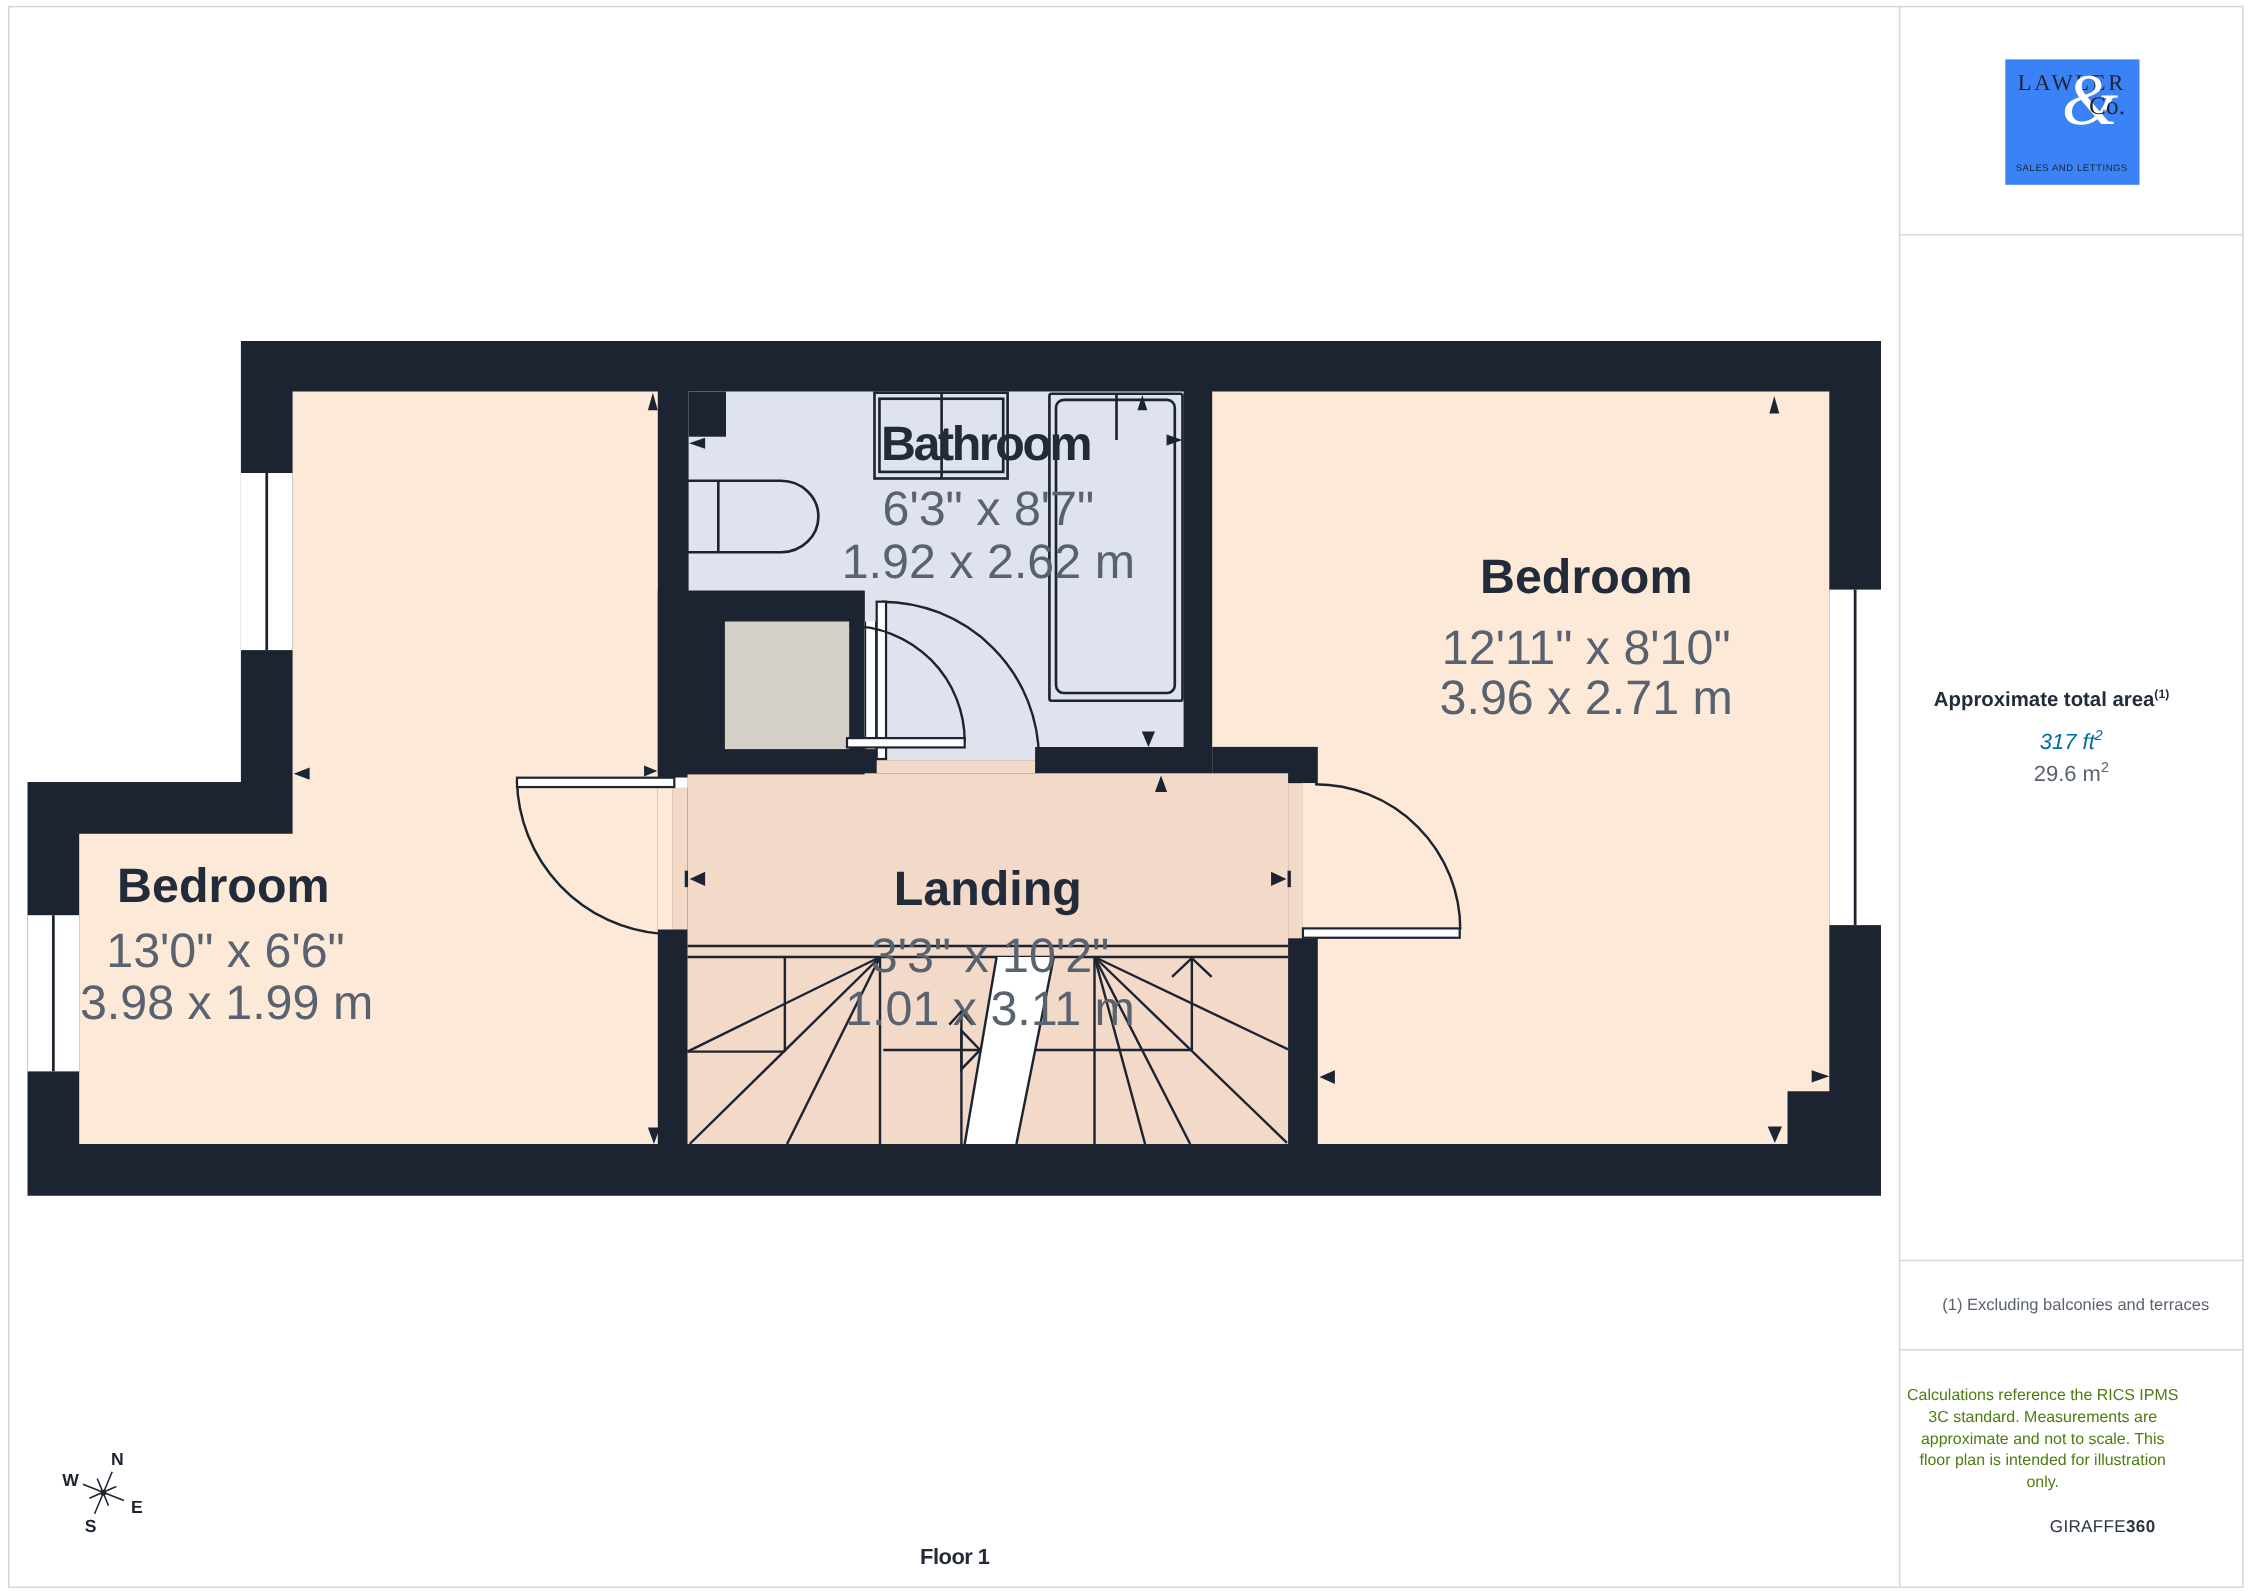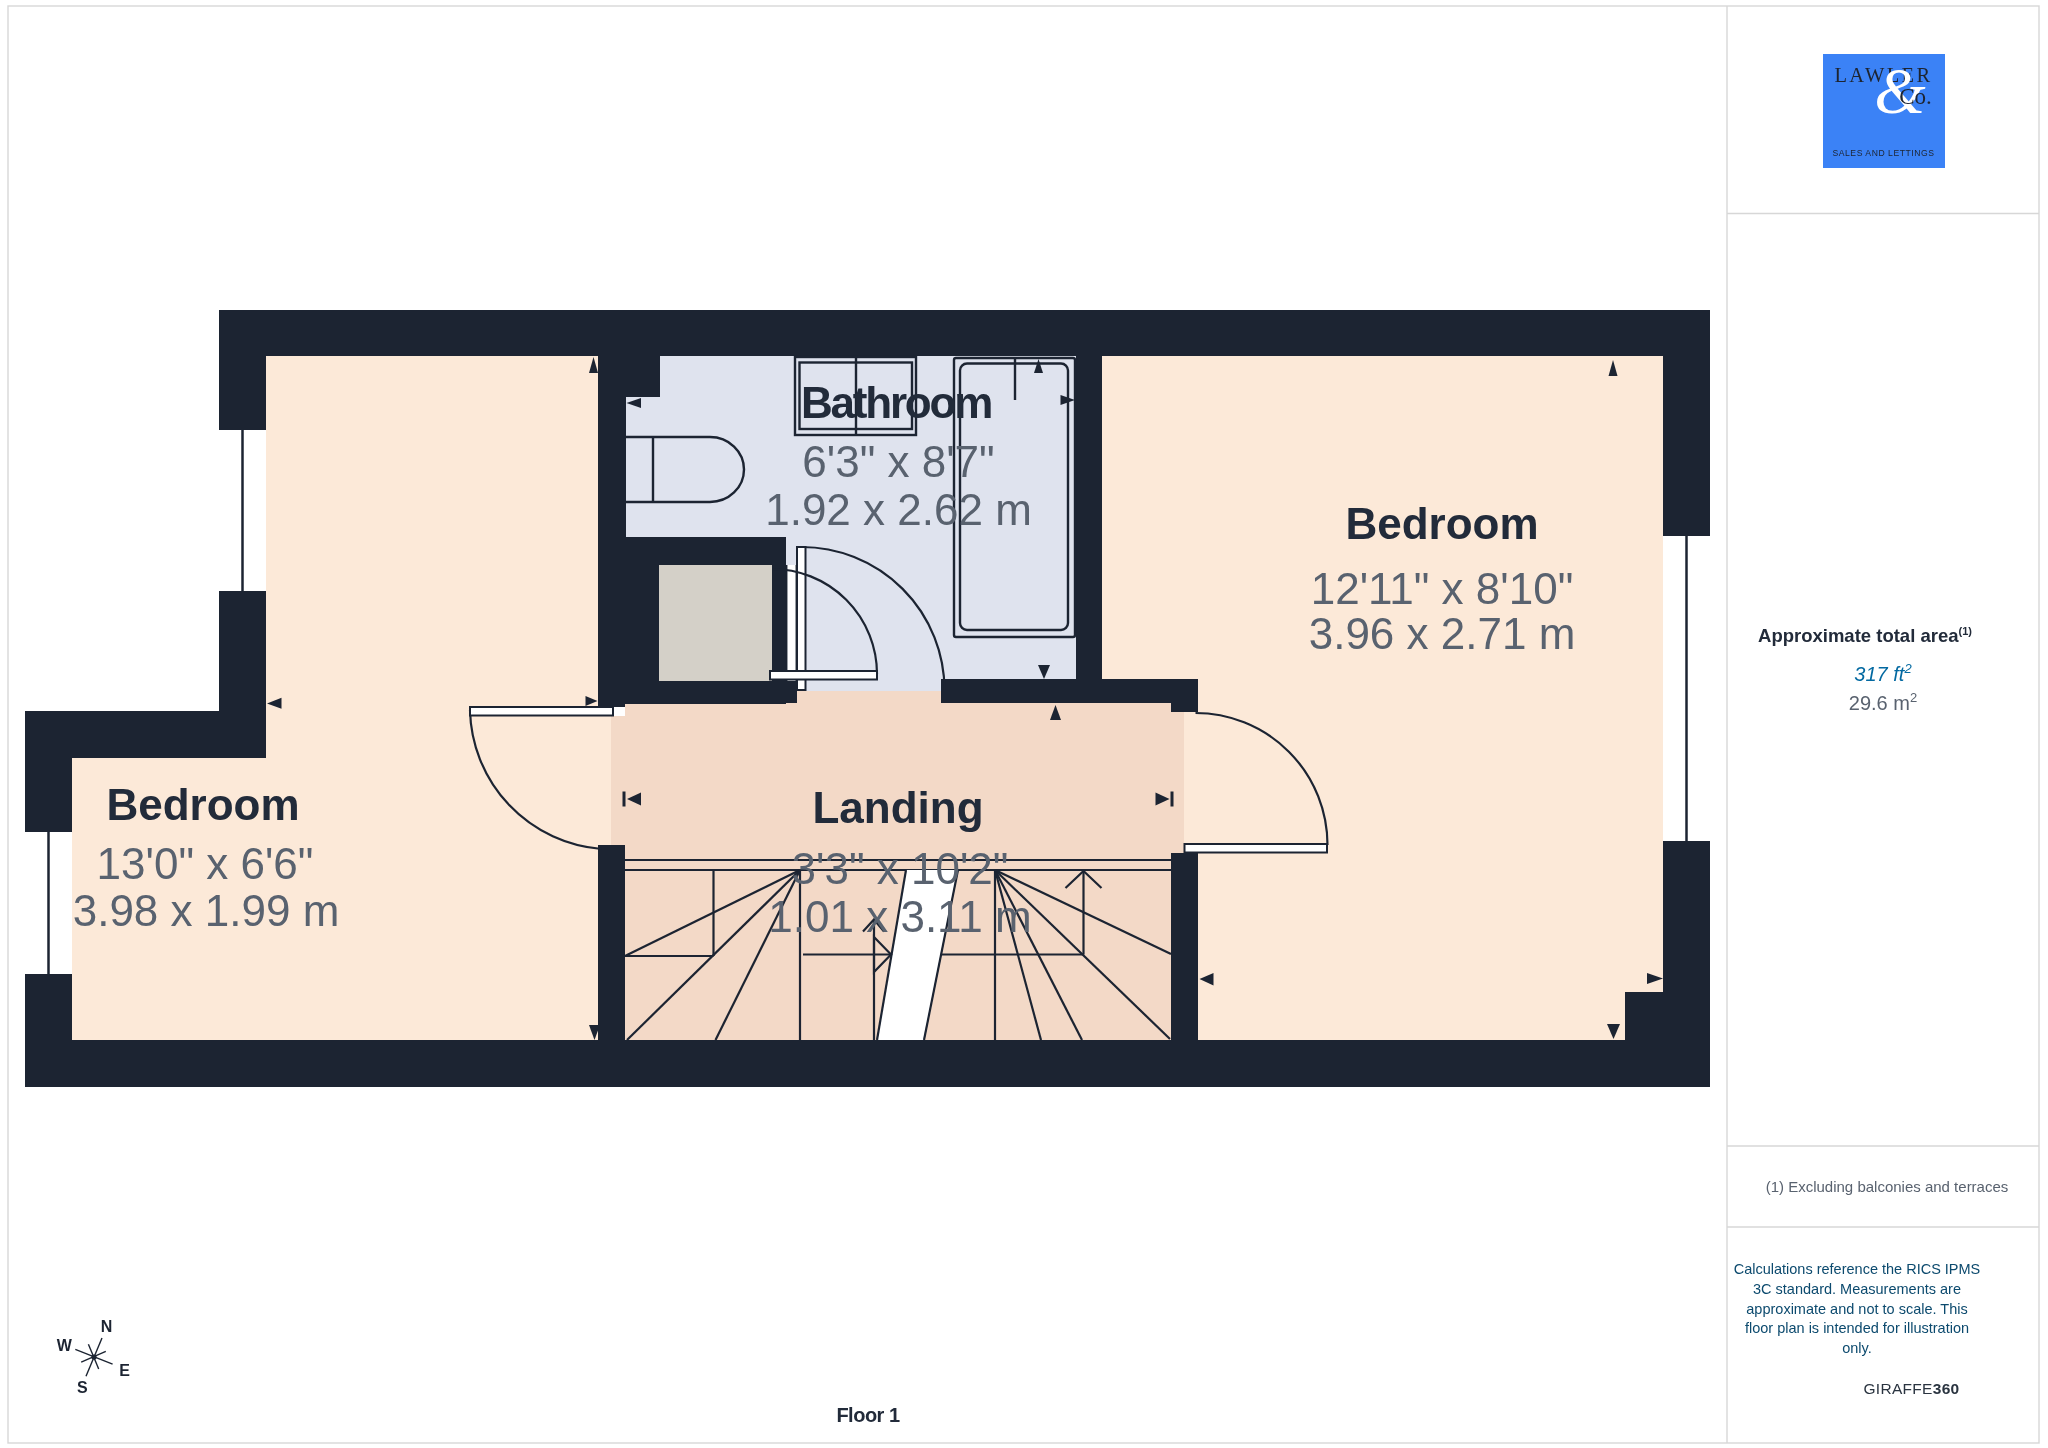--- a/index.html
+++ b/index.html
@@ -237,17 +237,17 @@
     <text x="60.5" y="101.5" text-anchor="middle" font-family="Liberation Sans,sans-serif" font-size="8.6" letter-spacing="0.55" fill="#1d2430">SALES AND LETTINGS</text>
   </svg>
 </div>
 
 <div class="abs ctr" style="left:1727px;top:625px;width:276px;font-size:18.5px;font-weight:bold;color:#222b3a;">Approximate total area<span style="font-size:11px;vertical-align:super;">(1)</span></div>
 <div class="abs ctr" style="left:1727px;top:661px;width:312px;font-size:20px;color:#0369a1;font-style:italic;">317 ft<span style="font-size:13px;vertical-align:super;">2</span></div>
 <div class="abs ctr" style="left:1727px;top:690px;width:312px;font-size:20px;color:#59626f;">29.6 m<span style="font-size:13px;vertical-align:super;">2</span></div>
 
 <div class="abs ctr" style="left:1727px;top:1178px;width:320px;font-size:15px;color:#59626f;">(1) Excluding balconies and terraces</div>
 
-<div class="abs ctr" style="left:1727px;top:1260px;width:260px;font-size:14.5px;line-height:19.8px;color:#0c4a6e;">Calculations reference the RICS IPMS<br>3C standard. Measurements are<br>approximate and not to scale. This<br>floor plan is intended for illustration<br>only.</div>
+<div class="abs ctr" style="left:1727px;top:1260px;width:260px;font-size:14.5px;line-height:19.8px;color:#4d7c0f;">Calculations reference the RICS IPMS<br>3C standard. Measurements are<br>approximate and not to scale. This<br>floor plan is intended for illustration<br>only.</div>
 
 <div class="abs ctr" style="left:1727px;top:1380px;width:369px;font-size:15.5px;letter-spacing:0.3px;color:#2a3440;">GIRAFFE<b>360</b></div>
 
 </div>
 
 </body></html>

